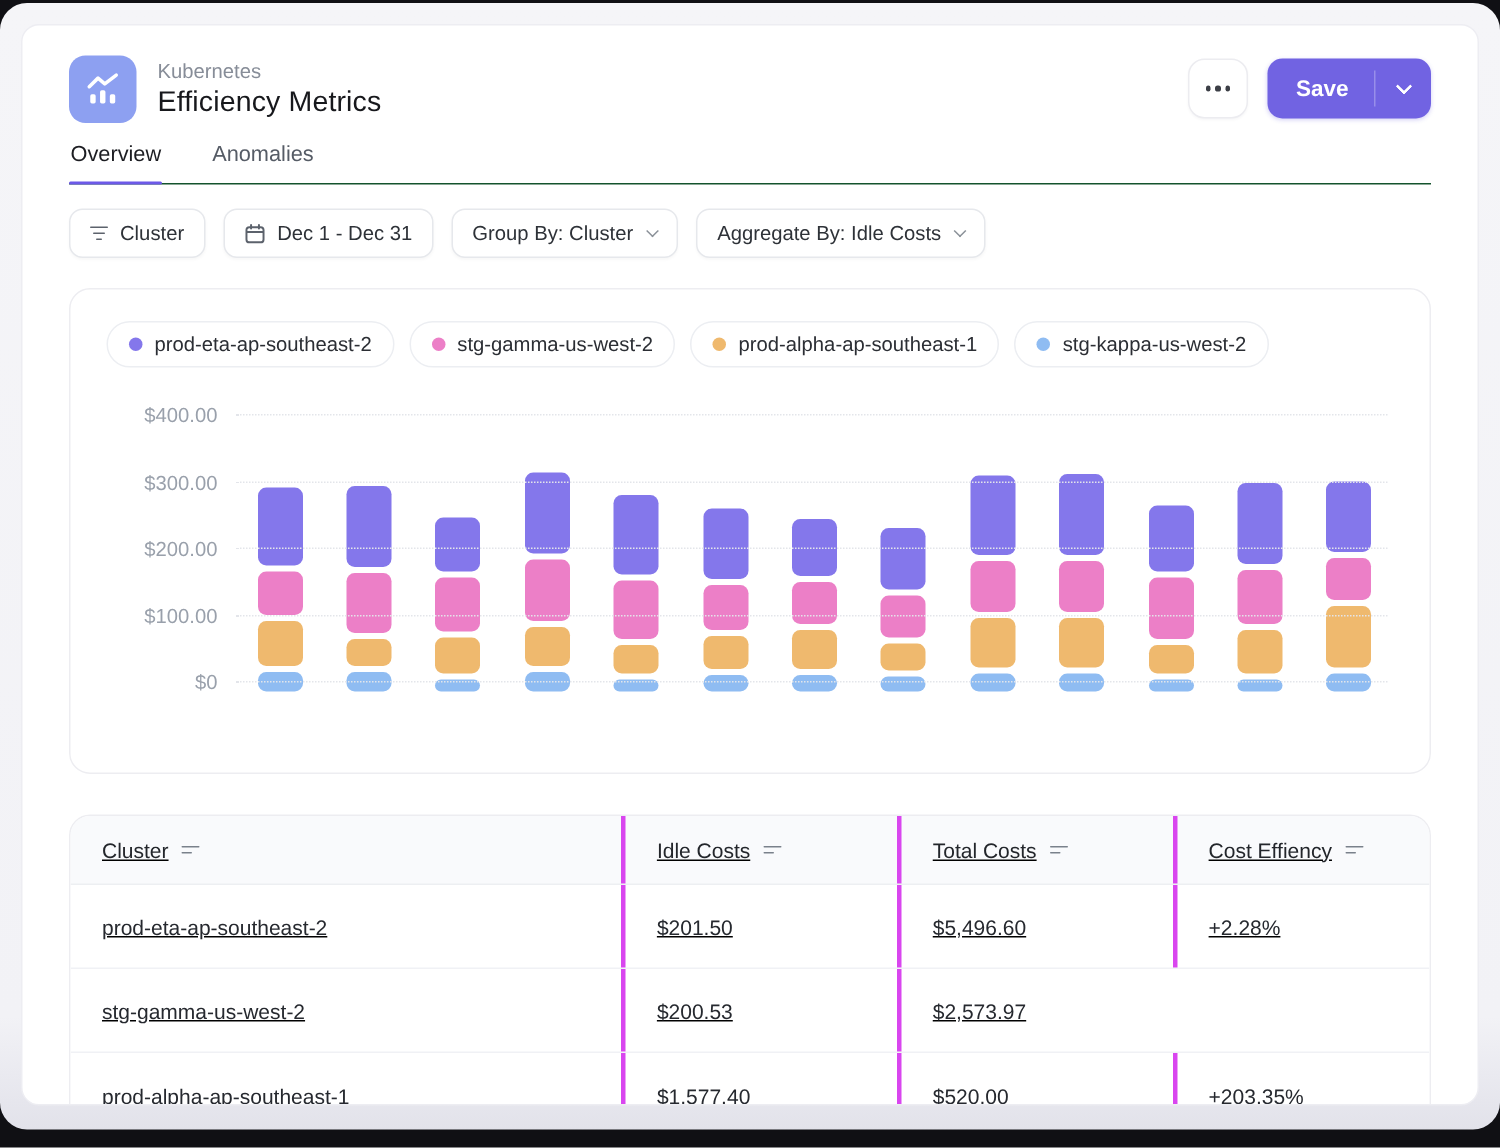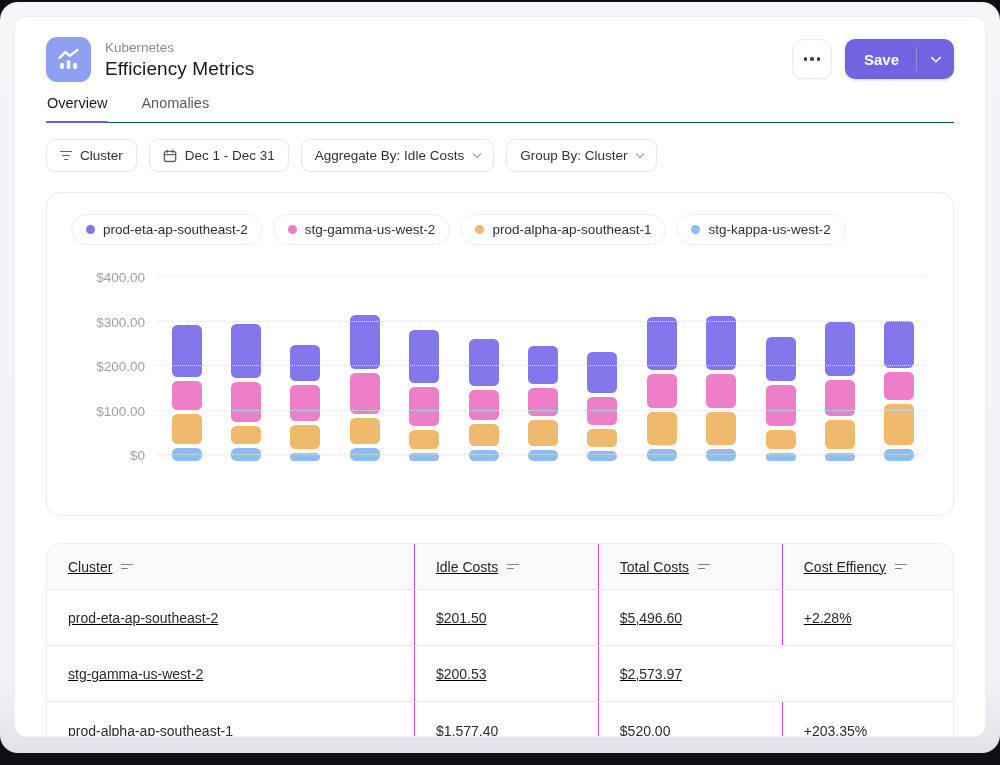--- a/index.html
+++ b/index.html
@@ -107,21 +107,21 @@
   .xlabels { display: flex; margin-top: 8px; height: 22px; }
   .xlabels .xl { flex: 1; text-align: center; font-size: 13.5px; color: #9aa1ac; white-space: nowrap; }
 
   
   .table-card { margin-top: 27px; border: 1px solid #ededf1; border-radius: 14px; overflow: hidden; background: #fff; }
   .trow { display: flex; text-decoration: underline; }
   .trow > div { padding-left: 21px; display: flex; align-items: center; }
   .c1 { width: 40.5%; } .c2 { width: 20.3%; } .c3 { width: 20.3%; } .c4 { width: 18.9%; }
   .thead { background: #f9fafc; border-bottom: 1px solid #edeff2; height: 46px; }
   .thead > div { font-size: 14px; color: #23262b; gap: 9px; cursor: pointer; }
-  .thead > div + div, .tbody-row > div + div { border-left: 1px solid #d946ef; }
+  .thead > div + div, .tbody-row > div + div { border-left: 3px solid #d946ef; }
   .sort-icon { display: inline-flex; flex-direction: column; gap: 2.8px; }
   .sort-icon i { display: block; height: 1.6px; background: #7a818b; border-radius: 1px; }
   .sort-icon i:nth-child(1){ width: 12px; } .sort-icon i:nth-child(2){ width: 7px; }
   .tbody-row { height: 56px; border-bottom: 1px solid #f0f1f5; background: #fff; cursor: pointer; }
   .tbody-row:last-child { border-bottom: none; height: 58px; }
   .tbody-row > div { font-size: 14px; color: #26292f; }
 </style>
 </head>
 <body>
 
@@ -176,25 +176,25 @@
       <div class="chip">
         <svg width="14" height="14" viewBox="0 0 16 16" fill="none">
           <rect x="1.5" y="2.8" width="13" height="11.5" rx="2.2" stroke="#5c626c" stroke-width="1.5"></rect>
           <line x1="1.8" y1="6.4" x2="14.2" y2="6.4" stroke="#5c626c" stroke-width="1.5"></line>
           <line x1="5" y1="1.2" x2="5" y2="3.8" stroke="#5c626c" stroke-width="1.5" stroke-linecap="round"></line>
           <line x1="11" y1="1.2" x2="11" y2="3.8" stroke="#5c626c" stroke-width="1.5" stroke-linecap="round"></line>
         </svg>
         <span>Dec 1 - Dec 31</span>
       </div>
       <div class="chip">
+        <span>Group By: Cluster</span>
+        <span class="chev-sm"></span>
+      </div>
+      <div class="chip">
         <span>Aggregate By: Idle Costs</span>
-        <span class="chev-sm"></span>
-      </div>
-      <div class="chip">
-        <span>Group By: Cluster</span>
         <span class="chev-sm"></span>
       </div>
     </div>
 
     <div class="chart-card">
       <div class="legend-row">
         <div class="pill">
           <span class="dot" style="background: rgb(132, 119, 235);"></span>
           <span>prod-eta-ap-southeast-2</span>
         </div>

